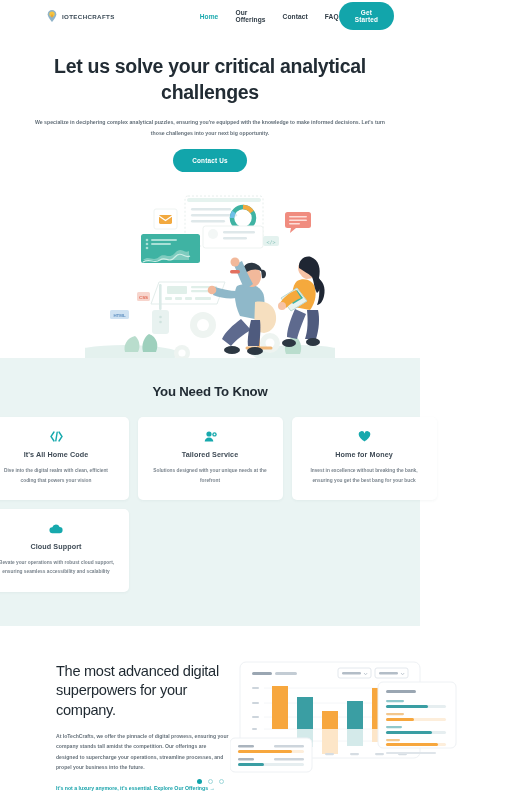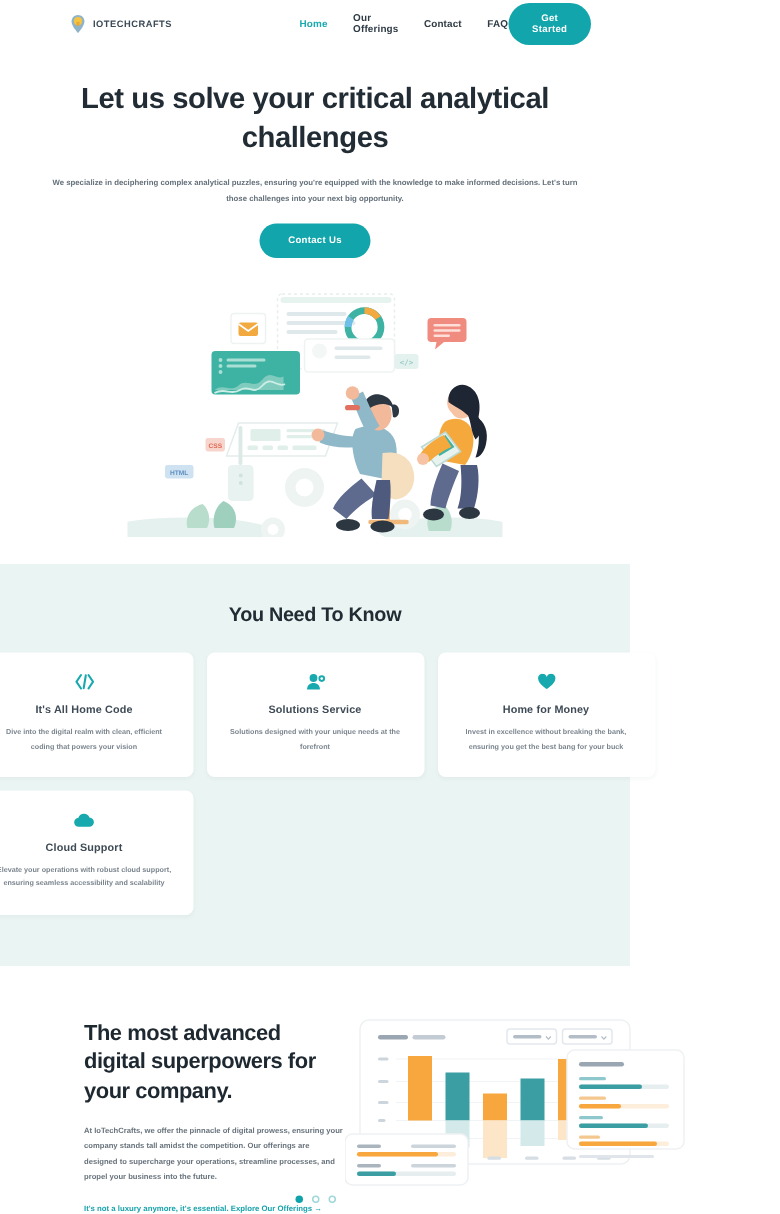--- a/index.html
+++ b/index.html
@@ -56,21 +56,21 @@
     border-radius: 20px; padding: 8px 19px;
     font-size: 6.4px; font-weight: 700; cursor: pointer; letter-spacing:.2px;
   }
 
   
   .illus-wrap { margin-top: 14px; height: 172px; position: relative; overflow:hidden; }
   .illus { position:absolute; left:50%; top:0; transform:translateX(-50%); }
 
   
   .know {
-    background: #eaf4f3; padding: 26px 0 34px; margin-top: 18px;
+    background: #eaf4f3; padding: 26px 0 34px; 
   }
   .know h2 {
     text-align: center; font-size: 13.2px; font-weight: 700;
     color: #222c34; letter-spacing: -.2px; margin-bottom: 18px;
   }
   .card-grid {
     display: grid; grid-template-columns: repeat(3, 145px);
     gap: 9px; justify-content: center;
   }
   .card {
@@ -88,21 +88,21 @@
     color: #7b858e; font-weight: 600;
   }
 
   
   .advanced {
     position: relative; padding: 36px 0 0; background: #fff;
     display: flex; align-items: flex-start;
   }
   .adv-left { width: 230px; padding-left: 56px; }
   .adv-left h2 {
-    font-size: 14.6px; line-height: 1.33; font-weight: 700;
+    font-size: 14.6px; line-height: 1.33; font-weight: 400;
     color: #1e2830; letter-spacing: -.3px;
   }
   .adv-left p {
     margin-top: 11px; font-size: 5.1px; line-height: 2.05;
     color: #68737c; font-weight: 600; max-width: 212px;
   }
   .adv-link {
     display: inline-block; margin-top: 12px;
     font-size: 5.2px; font-weight: 700; color: #18a3ab;
     text-decoration: none; cursor: pointer;
@@ -292,21 +292,21 @@
 
       <div class="card">
         <div class="card-icon">
           <svg width="13" height="11" viewBox="0 0 13 11">
               <circle cx="5" cy="3" r="2.6" fill="#17a9ad"></circle>
               <path d="M.7 10.6c0-2.6 1.9-4.2 4.3-4.2s4.3 1.6 4.3 4.2z" fill="#17a9ad"></path>
               <circle cx="10.5" cy="3.4" r="2.2" fill="#17a9ad"></circle>
               <circle cx="10.5" cy="3.4" r=".9" fill="#fff"></circle>
             </svg>
         </div>
-        <div class="card-title">Solutions Service</div>
+        <div class="card-title">Tailored Service</div>
         <div class="card-desc">Solutions designed with your unique needs at the forefront</div>
       </div>
 
       <div class="card">
         <div class="card-icon">
           <svg width="13" height="11" viewBox="0 0 13 11">
               <path d="M6.5 10.4S.8 6.8.8 3.7A2.9 2.9 0 0 1 6.5 2.4 2.9 2.9 0 0 1 12.2 3.7c0 3.1-5.7 6.7-5.7 6.7z" fill="#17a9ad"></path>
             </svg>
         </div>
         <div class="card-title">Home for Money</div>

